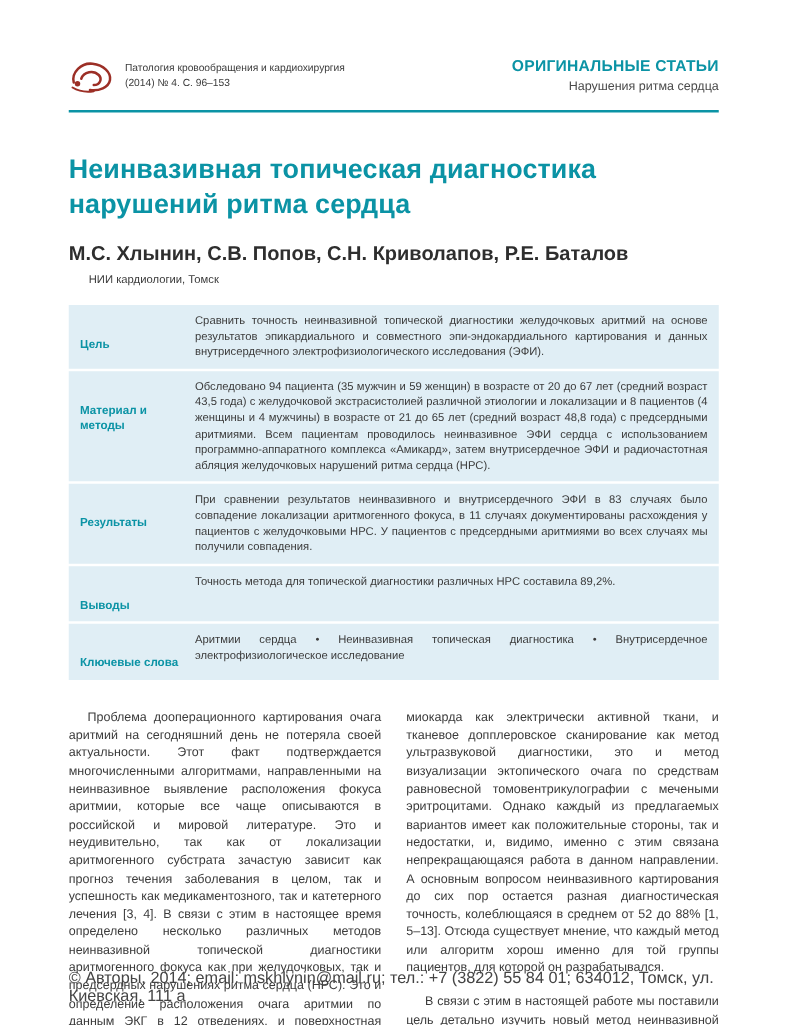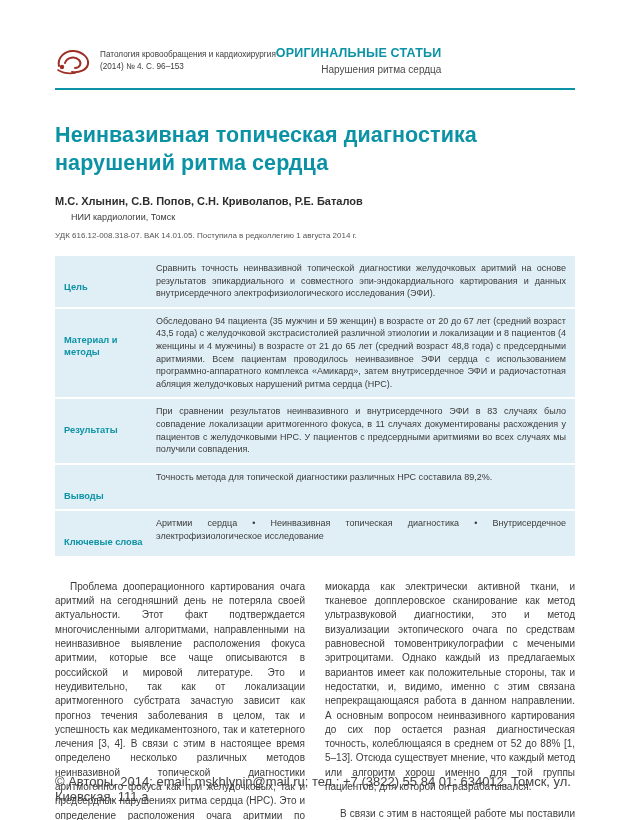--- a/index.html
+++ b/index.html
@@ -15,21 +15,21 @@
   .page {
     box-sizing: border-box;
     width: 630px;
     height: 820px;
     padding: 46px 55px 30px 55px;
     position: relative;
   }
   
   .header {
     display: flex;
-    justify-content: flex-start;
+    justify-content: space-between;
     align-items: flex-start;
   }
   .header-left {
     display: flex;
     align-items: center;
     gap: 9px;
   }
   .logo {
     width: 36px;
     height: 30px;
@@ -65,21 +65,21 @@
     margin-top: 32px;
     color: #0b93a5;
     font-size: 21.5px;
     font-weight: bold;
     line-height: 1.28;
     letter-spacing: 0.1px;
   }
   .authors {
     margin-top: 18px;
     font-weight: bold;
-    font-size: 11px;
+    font-size: 16px;
     color: #2e2e2e;
   }
   .affiliation {
     margin-top: 5px;
     font-size: 9px;
     color: #3b3b3b;
     padding-left: 16px;
   }
   .article-meta {
     margin-top: 9px;
@@ -164,21 +164,20 @@
       <div class="section-title">ОРИГИНАЛЬНЫЕ СТАТЬИ</div>
       <div class="subsection-title">Нарушения ритма сердца</div>
     </div>
   </div>
 
   <hr class="rule">
 
   <div class="article-title">Неинвазивная топическая диагностика нарушений ритма сердца</div>
   <div class="authors">М.С. Хлынин, С.В. Попов, С.Н. Криволапов, Р.Е. Баталов</div>
   <div class="affiliation">НИИ кардиологии, Томск</div>
-  <div class="article-meta">УДК 616.12-008.318-07. ВАК 14.01.05. Поступила в редколлегию 1 августа 2014 г.</div>
 
   <div class="abstract">
     <div class="abstract-row">
       <div class="abstract-label">Цель</div>
       <div class="abstract-text">Сравнить точность неинвазивной топической диагностики желудочковых аритмий на основе результатов эпикардиального и совместного эпи-эндокардиального картирования и данных внутрисердечного электрофизиологического исследования (ЭФИ).</div>
     </div>
     <div class="abstract-row">
       <div class="abstract-label">Материал и методы</div>
       <div class="abstract-text">Обследовано 94 пациента (35 мужчин и 59 женщин) в возрасте от 20 до 67 лет (средний возраст 43,5 года) с желудочковой экстрасистолией различной этиологии и локализации и 8 пациентов (4 женщины и 4 мужчины) в возрасте от 21 до 65 лет (средний возраст 48,8 года) с предсердными аритмиями. Всем пациентам проводилось неинвазивное ЭФИ сердца с использованием программно-аппаратного комплекса «Амикард», затем внутрисердечное ЭФИ и радиочастотная абляция желудочковых нарушений ритма сердца (НРС).</div>
     </div>

